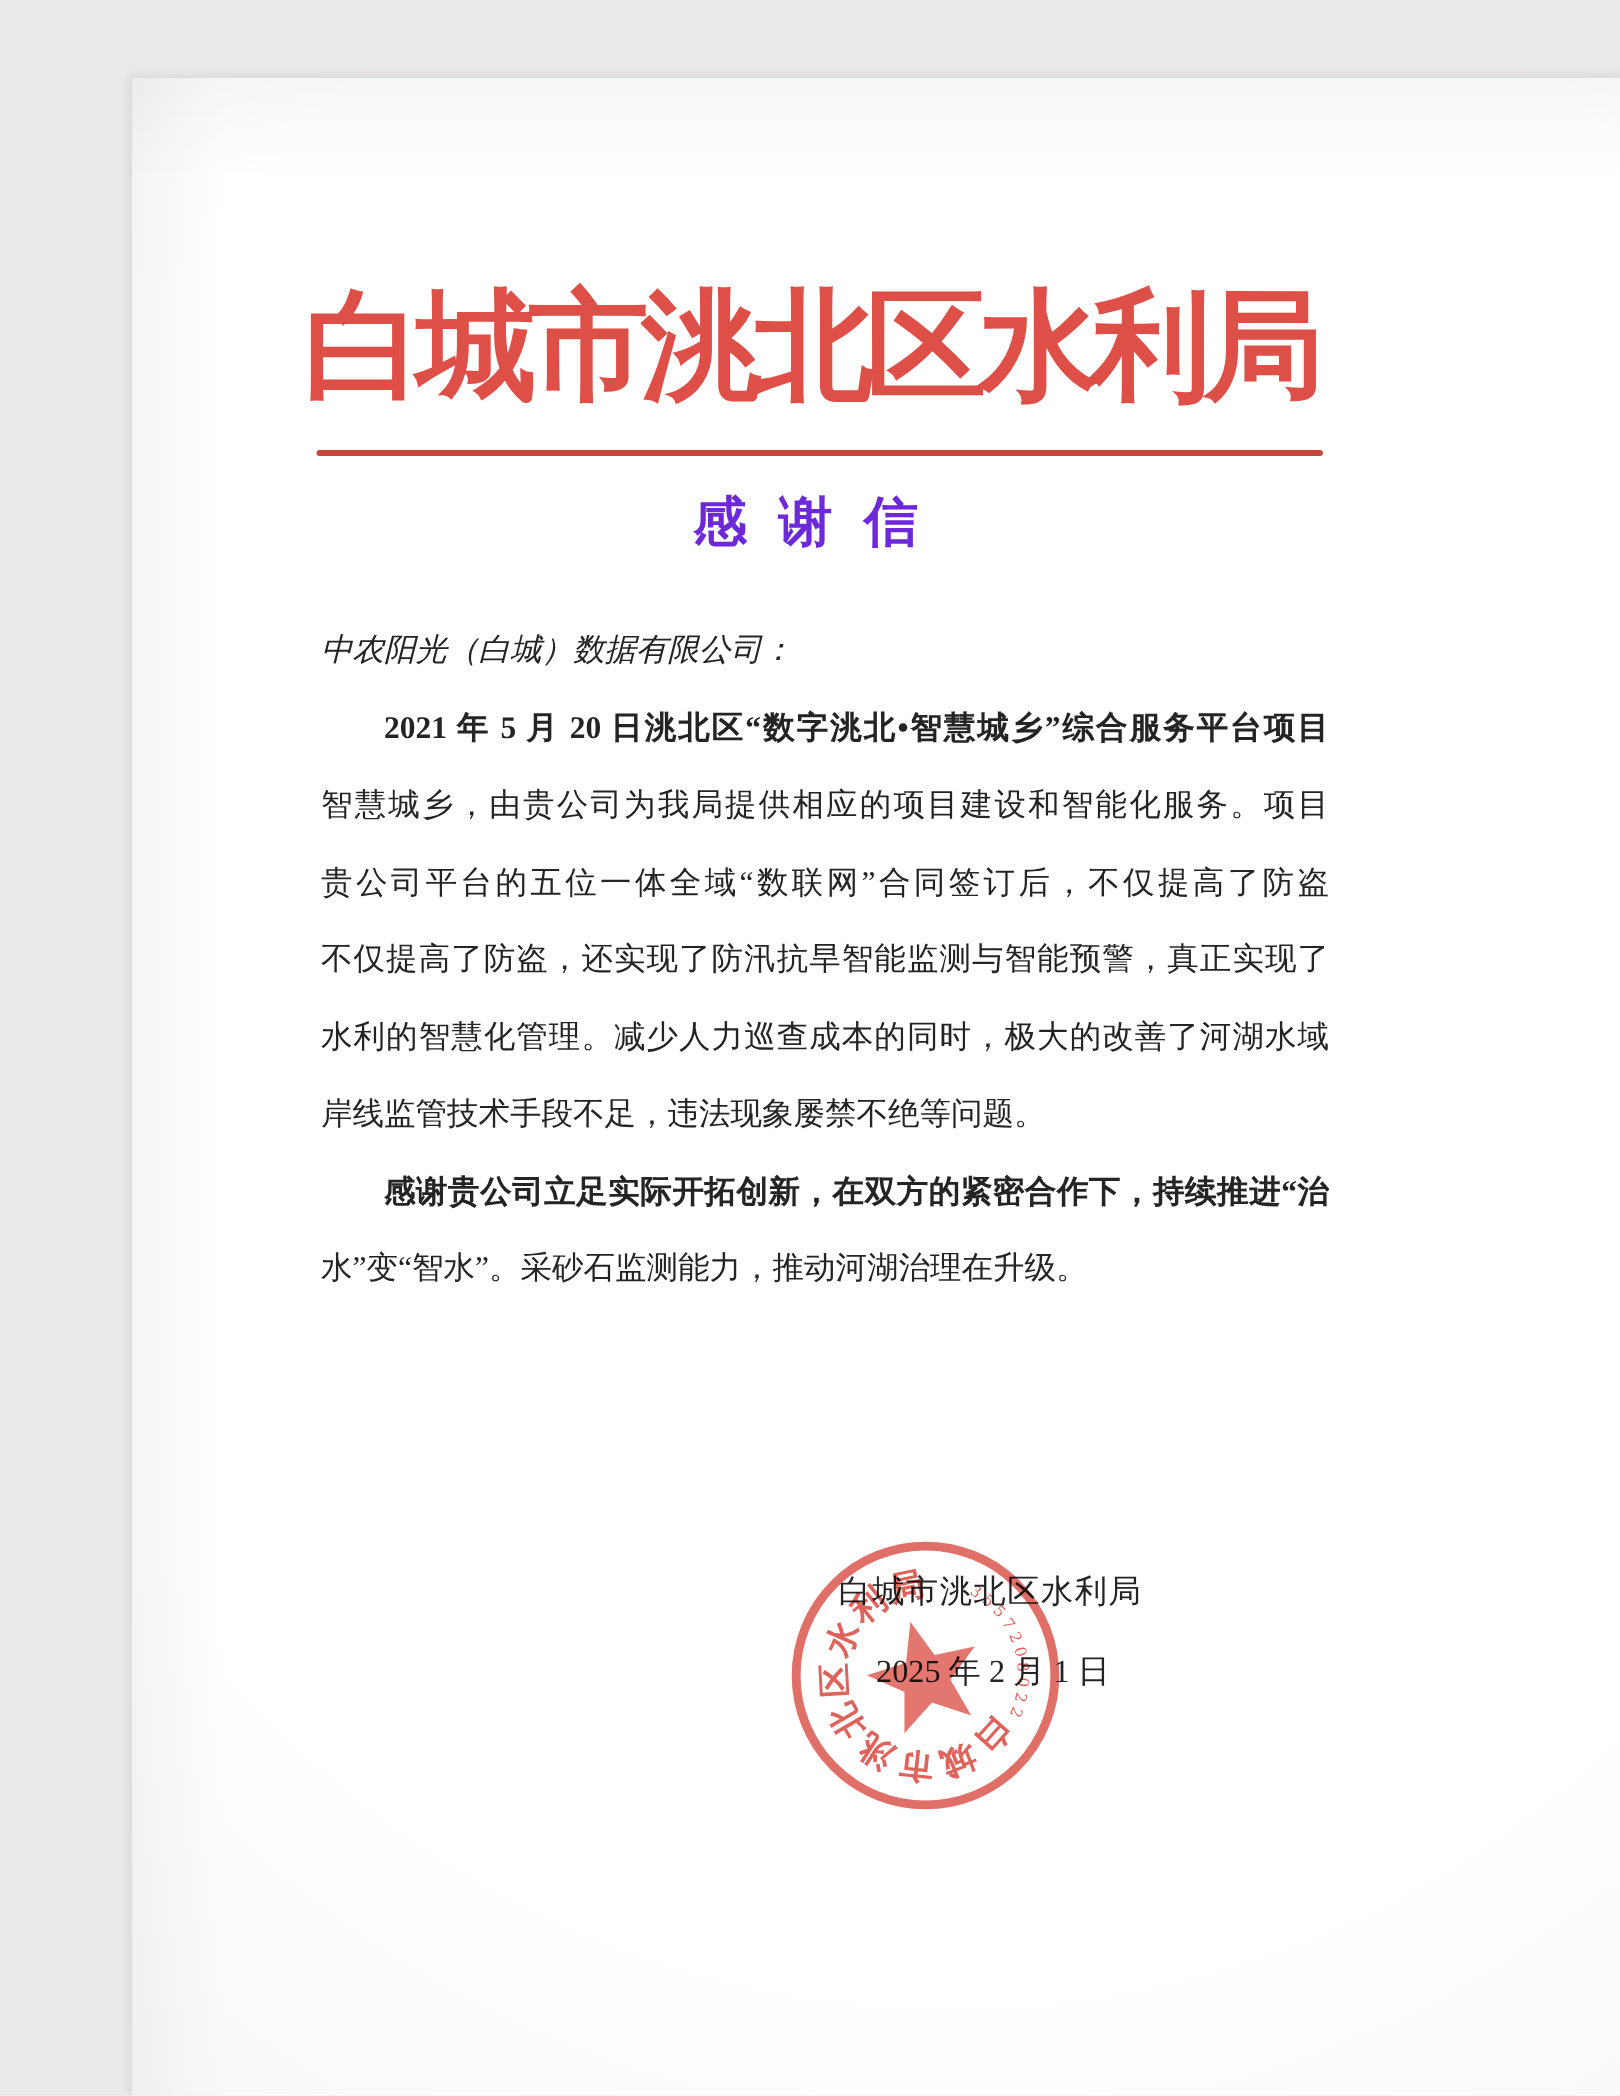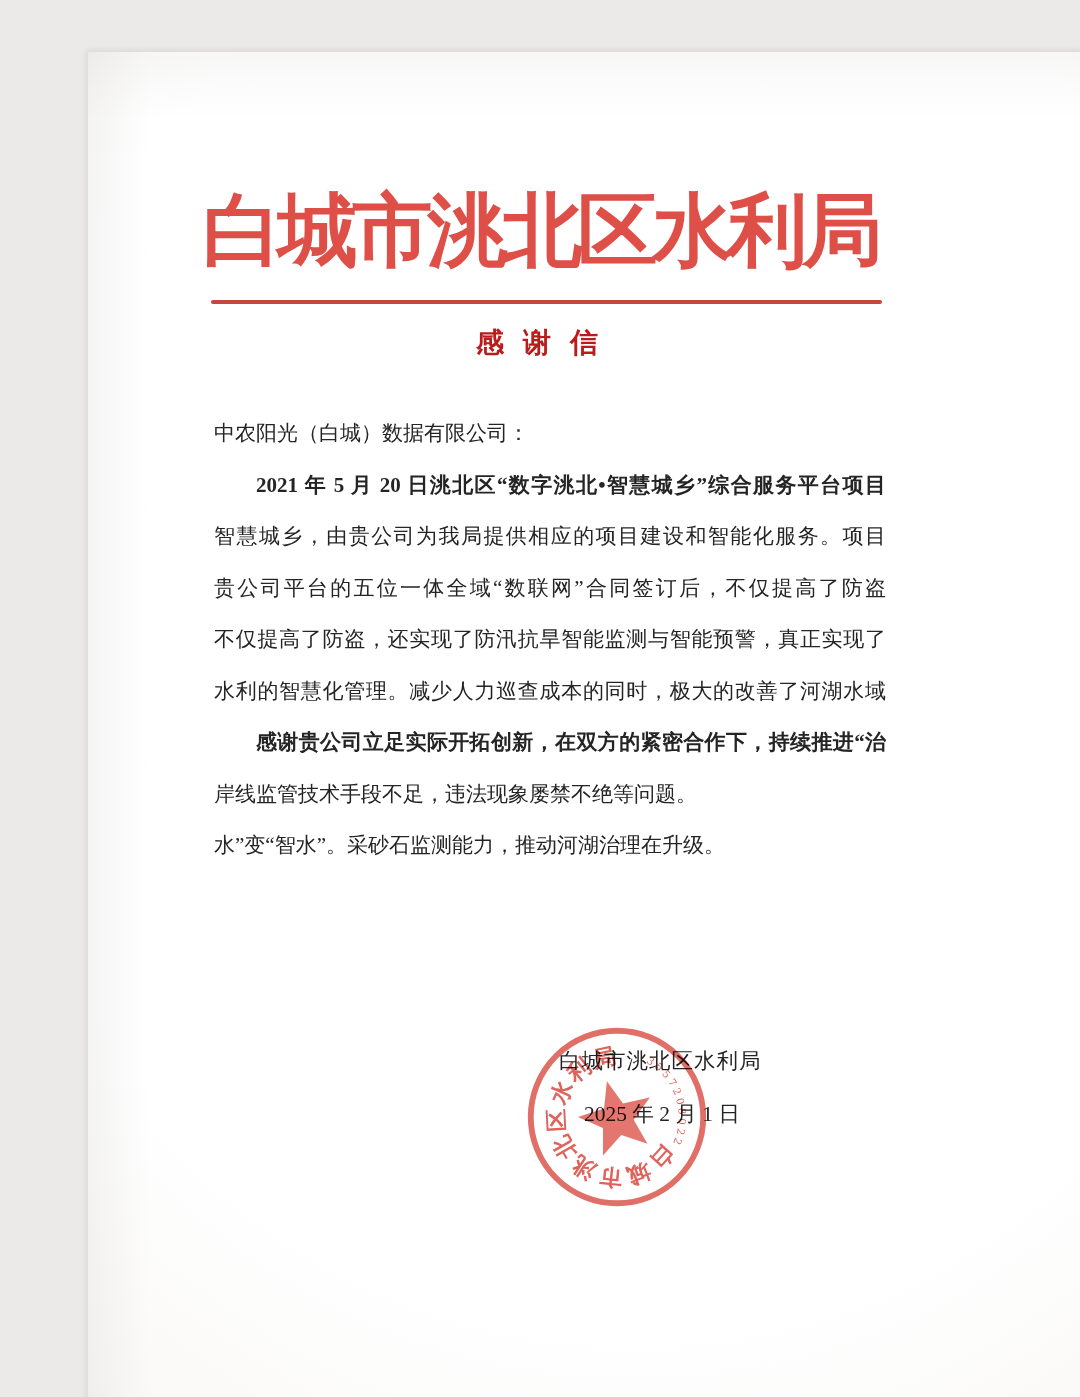--- a/index.html
+++ b/index.html
@@ -25,35 +25,35 @@
     color:#de4f48;
     white-space:nowrap;
   }
   .divider{
     position:absolute;left:211px;top:300px;width:671px;height:4px;
     background:#c7453e;border-radius:2px;
   }
   .letter-title{
     position:absolute;left:0;top:324px;width:1080px;
     text-align:center;
-    font-size:28px;font-weight:700;color:#b91c1c;
+    font-size:36px;font-weight:700;color:#6d28d9;
     letter-spacing:6px;
   }
   .letter-body{
     position:absolute;left:214px;top:408px;width:672px;
     font-size:21px;line-height:51.5px;color:#242424;
   }
   .letter-body .line{
     text-align:justify;
     text-align-last:justify;
     overflow:hidden;white-space:nowrap;
   }
   .letter-body .line.last{text-align-last:left;}
   .letter-body .line.indent{text-indent:2em;font-weight:bold;}
-  .salutation{white-space:nowrap;}
+  .salutation{white-space:nowrap;font-style:italic;}
   .sig-org{
     position:absolute;left:559px;top:1046px;
     font-size:21.5px;color:#242424;white-space:nowrap;letter-spacing:1px;
   }
   .sig-date{
     position:absolute;left:584px;top:1099px;
     font-size:21.5px;color:#242424;white-space:nowrap;
   }
   .seal{
     position:absolute;left:519px;top:1019px;width:196px;height:196px;
@@ -75,22 +75,22 @@
 <div class="letter-title">感 谢 信</div>
 
 <div class="letter-body">
   <div class="line last salutation">中农阳光（白城）数据有限公司：</div>
 
 <div class="line indent">2021 年 5 月 20 日洮北区“数字洮北•智慧城乡”综合服务平台项目</div>
     <div class="line">智慧城乡，由贵公司为我局提供相应的项目建设和智能化服务。项目</div>
     <div class="line">贵公司平台的五位一体全域“数联网”合同签订后，不仅提高了防盗</div>
     <div class="line">不仅提高了防盗，还实现了防汛抗旱智能监测与智能预警，真正实现了</div>
     <div class="line">水利的智慧化管理。减少人力巡查成本的同时，极大的改善了河湖水域</div>
+    <div class="line last">岸线监管技术手段不足，违法现象屡禁不绝等问题。</div>
     <div class="line indent">感谢贵公司立足实际开拓创新，在双方的紧密合作下，持续推进“治</div>
-    <div class="line last">岸线监管技术手段不足，违法现象屡禁不绝等问题。</div>
     <div class="line last">水”变“智水”。采砂石监测能力，推动河湖治理在升级。</div>
   </div>
 
 <div class="sig-org">白城市洮北区水利局</div>
 <div class="sig-date">2025 年 2 月 1 日</div>
 
 <svg class="seal" viewBox="0 0 200 200" xmlns="http://www.w3.org/2000/svg">
   <circle cx="100" cy="100" r="88" fill="none" stroke="#d8473e" stroke-width="6" opacity="0.92"></circle>
   <polygon points="89.7,63.4 106.1,86.1 133.5,80.2 117.0,102.9 131.1,127.2 104.4,118.4 85.7,139.3 85.7,111.3 60.1,99.9 86.8,91.3" fill="#d8473e" opacity="0.88"></polygon>
   <g>

